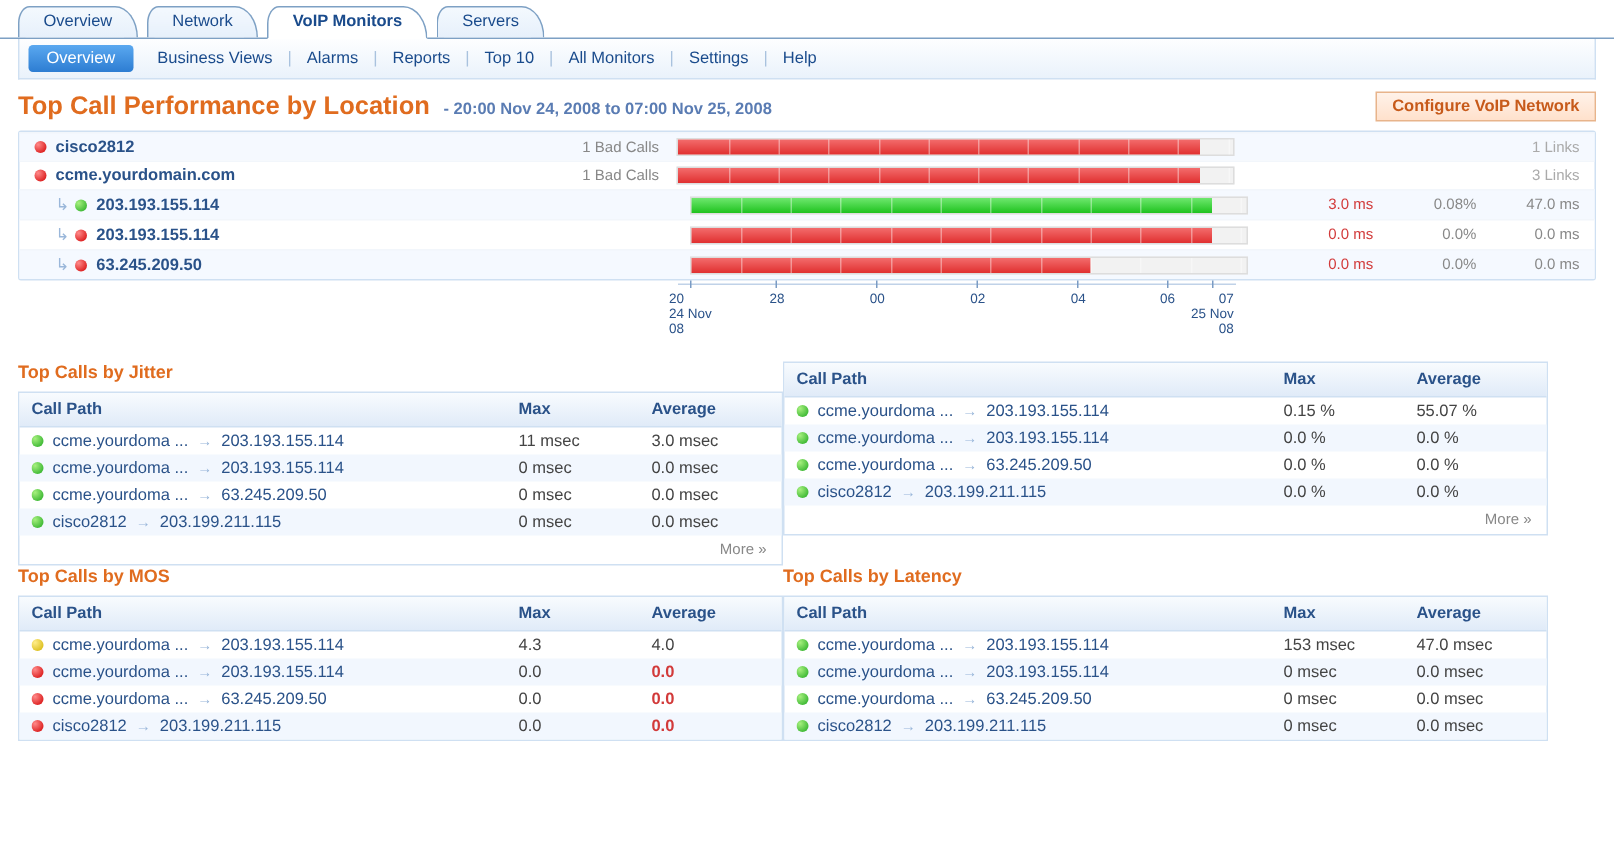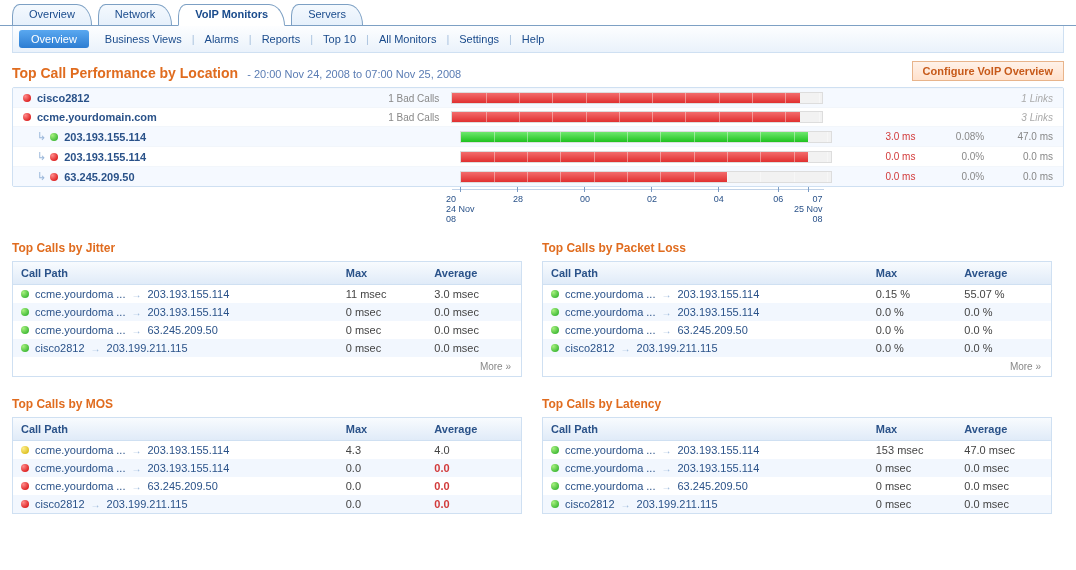--- a/index.html
+++ b/index.html
@@ -13,38 +13,38 @@
   
   .sub-nav { background:linear-gradient(#fdfeff,#eaf2fb); border:1px solid #cfe0f2; border-top:none; padding:4px 6px; display:flex; align-items:center; gap:0; font-size:11px; color:#1a4b8c; margin:0 12px 8px 12px; }
   .sub-nav .pill { background:linear-gradient(#5aa8f0,#2d7dd2); color:#fff; padding:3px 12px; border-radius:3px; font-weight:normal; margin-right:6px;}
   .sub-nav .link { padding:0 10px; color:#1a4b8c; cursor:pointer; }
   .sub-nav .sep { color:#a9c2de; }
   
   .content { padding:0 12px; }
   
   
   .title-row { display:flex; align-items:flex-end; justify-content:space-between; margin-bottom:6px; }
-  .title-row .ttl { color:#e06c1f; font-weight:bold; font-size:14px; }
-  .title-row .range { color:#5a7cb3; font-size:11px; margin-left:6px; font-weight:normal;text-align:center;}
+  .title-row .ttl { color:#e06c1f; font-weight:bold; font-size:17px; }
+  .title-row .range { color:#5a7cb3; font-size:11px; margin-left:6px; font-weight:bold;text-align:center;}
   .cfg-btn { background:linear-gradient(#fff2e9,#ffe1cc); border:1px solid #e8b48b; color:#c75a1a; font-weight:bold; font-size:11px; padding:3px 10px; cursor:pointer; }
   
   
   .main-table { width:100%; border:1px solid #cfe0f2; border-radius:2px; }
   .main-table .hdr { display:flex; background:linear-gradient(#f8fbfe,#e0ebf8); border-bottom:1px solid #cfe0f2; font-weight:bold; color:#2a5289; padding:5px 10px; font-size:11px;}
   .main-table .row { display:flex; align-items:center; padding:3px 10px; border-top:1px solid #f2f6fb; font-size:11px;}
   .main-table .row:nth-child(odd){ background:#f5f9ff;}
   .main-table .row.child { padding-left:24px; background:#fff;}
   .main-table .row.child:nth-of-type(odd){background:#f5f9ff;}
   .c-loc { width:430px; display:flex; align-items:center; } 
   .bad-calls { color:#888; font-size:10px; margin-left:auto; margin-right:12px;}
   .c-score { width:394px; }
   .c-jit, .c-pl, .c-lat { width:70px; text-align:right; color:#888; font-size:10px;}
   .c-jit.red,.c-lat.red,.c-pl.red { color:#d23a3a; }
   .hdr .c-jit,.hdr .c-pl,.hdr .c-lat { color:#2a5289; font-size:11px;}
-  .link-count { color:#aaa; font-size:10px;font-style:italic;}
+  .link-count { color:#aaa; font-size:10px;}
   
   .dot { display:inline-block; width:8px; height:8px; border-radius:50%; margin-right:6px; vertical-align:middle;}
   .dot.red { background:radial-gradient(circle at 30% 30%, #ff8a8a, #d20000);}
   .dot.green { background:radial-gradient(circle at 30% 30%, #a6f07e, #1fa81f);}
   .dot.yellow { background:radial-gradient(circle at 30% 30%, #ffed8a, #d2b200);}
   .arrow-right { display:inline-block; color:#9ab7da; margin:0 6px; font-size:10px;}
   .arrow-conn { color:#9ab7da; font-size:11px; margin-right:4px;}
   .loc-name { color:#2a5289; font-weight:bold; }
   
   
@@ -56,21 +56,21 @@
   .bar-ticks span{ position:absolute; top:0; bottom:0; width:1px; background:rgba(255,255,255,0.4);}
   
   
   .time-axis { margin-left:440px; width:394px; position:relative; height:40px; font-size:9px; color:#2a5289;}
   .time-axis .line { position:absolute; top:2px; left:0; width:372px; border-top:1px solid #c0d2e8; height:4px;}
   .time-axis .tick { position:absolute; top:0; text-align:center; }
   .time-axis .tick .tk { width:1px; height:5px; background:#7a9bc4; margin:0 auto 2px auto;}
   .time-axis .lbl { display:block; white-space:nowrap;}
   
   
-  .panels { display:flex; gap:20px; margin-top:14px; flex-wrap:wrap;}
+  .panels { display:flex; margin-top:14px; flex-wrap:wrap;}
   .panel { width:510px; }
   .panel h3 { color:#e06c1f; font-weight:bold; font-size:12px; margin:0 0 6px 0;}
   .ptable { border:1px solid #cfe0f2; width:100%;}
   .ptable .phdr { display:flex; background:linear-gradient(#f8fbfe,#e0ebf8); border-bottom:1px solid #cfe0f2; font-weight:bold; color:#2a5289; padding:5px 8px; font-size:11px;}
   .ptable .prow { display:flex; padding:3px 8px; font-size:11px; color:#444;}
   .ptable .prow:nth-child(odd){ background:#f2f7fe;}
   .pc-path { width:330px; display:flex; align-items:center; overflow:hidden;}
   .pc-max { width:90px; }
   .pc-avg { width:80px; }
   .pc-path .src { color:#2a5289;}
@@ -93,21 +93,21 @@
   <span id="subnav-links"><span class="link">Business Views</span><span class="sep">|</span><span class="link">Alarms</span><span class="sep">|</span><span class="link">Reports</span><span class="sep">|</span><span class="link">Top 10</span><span class="sep">|</span><span class="link">All Monitors</span><span class="sep">|</span><span class="link">Settings</span><span class="sep">|</span><span class="link">Help</span></span>
 </div>
 
 <div class="content">
 
   <div class="title-row">
     <div>
       <span class="ttl">Top Call Performance by Location</span>
       <span class="range">- 20:00 Nov 24, 2008 to 07:00 Nov 25, 2008</span>
     </div>
-    <button class="cfg-btn">Configure VoIP Overview</button>
+    <button class="cfg-btn">Configure VoIP Network</button>
   </div>
 
   <div class="main-table">
     <div id="main-rows">
         <div class="row">
           <div class="c-loc">
             <span class="dot red"></span>
             <span class="loc-name">cisco2812</span>
             <span class="bad-calls">1 Bad Calls</span>
           </div>
@@ -332,21 +332,20 @@
               <span class="arrow-right">→</span>
               <span class="dst">203.199.211.115</span>
             </div>
             <div class="pc-max">0 msec</div>
             <div class="pc-avg"><span>0.0 msec</span></div>
           </div>
           <div class="more">More »</div>
         </div>
       </div>
       <div class="panel">
-        <h3>Top Calls by Packet Loss</h3>
         <div class="ptable">
           <div class="phdr">
             <div class="pc-path">Call Path</div>
             <div class="pc-max">Max</div>
             <div class="pc-avg">Average</div>
           </div>
           <div class="prow">
             <div class="pc-path">
               <span class="dot green"></span>
               <span class="src">ccme.yourdoma ...</span>

